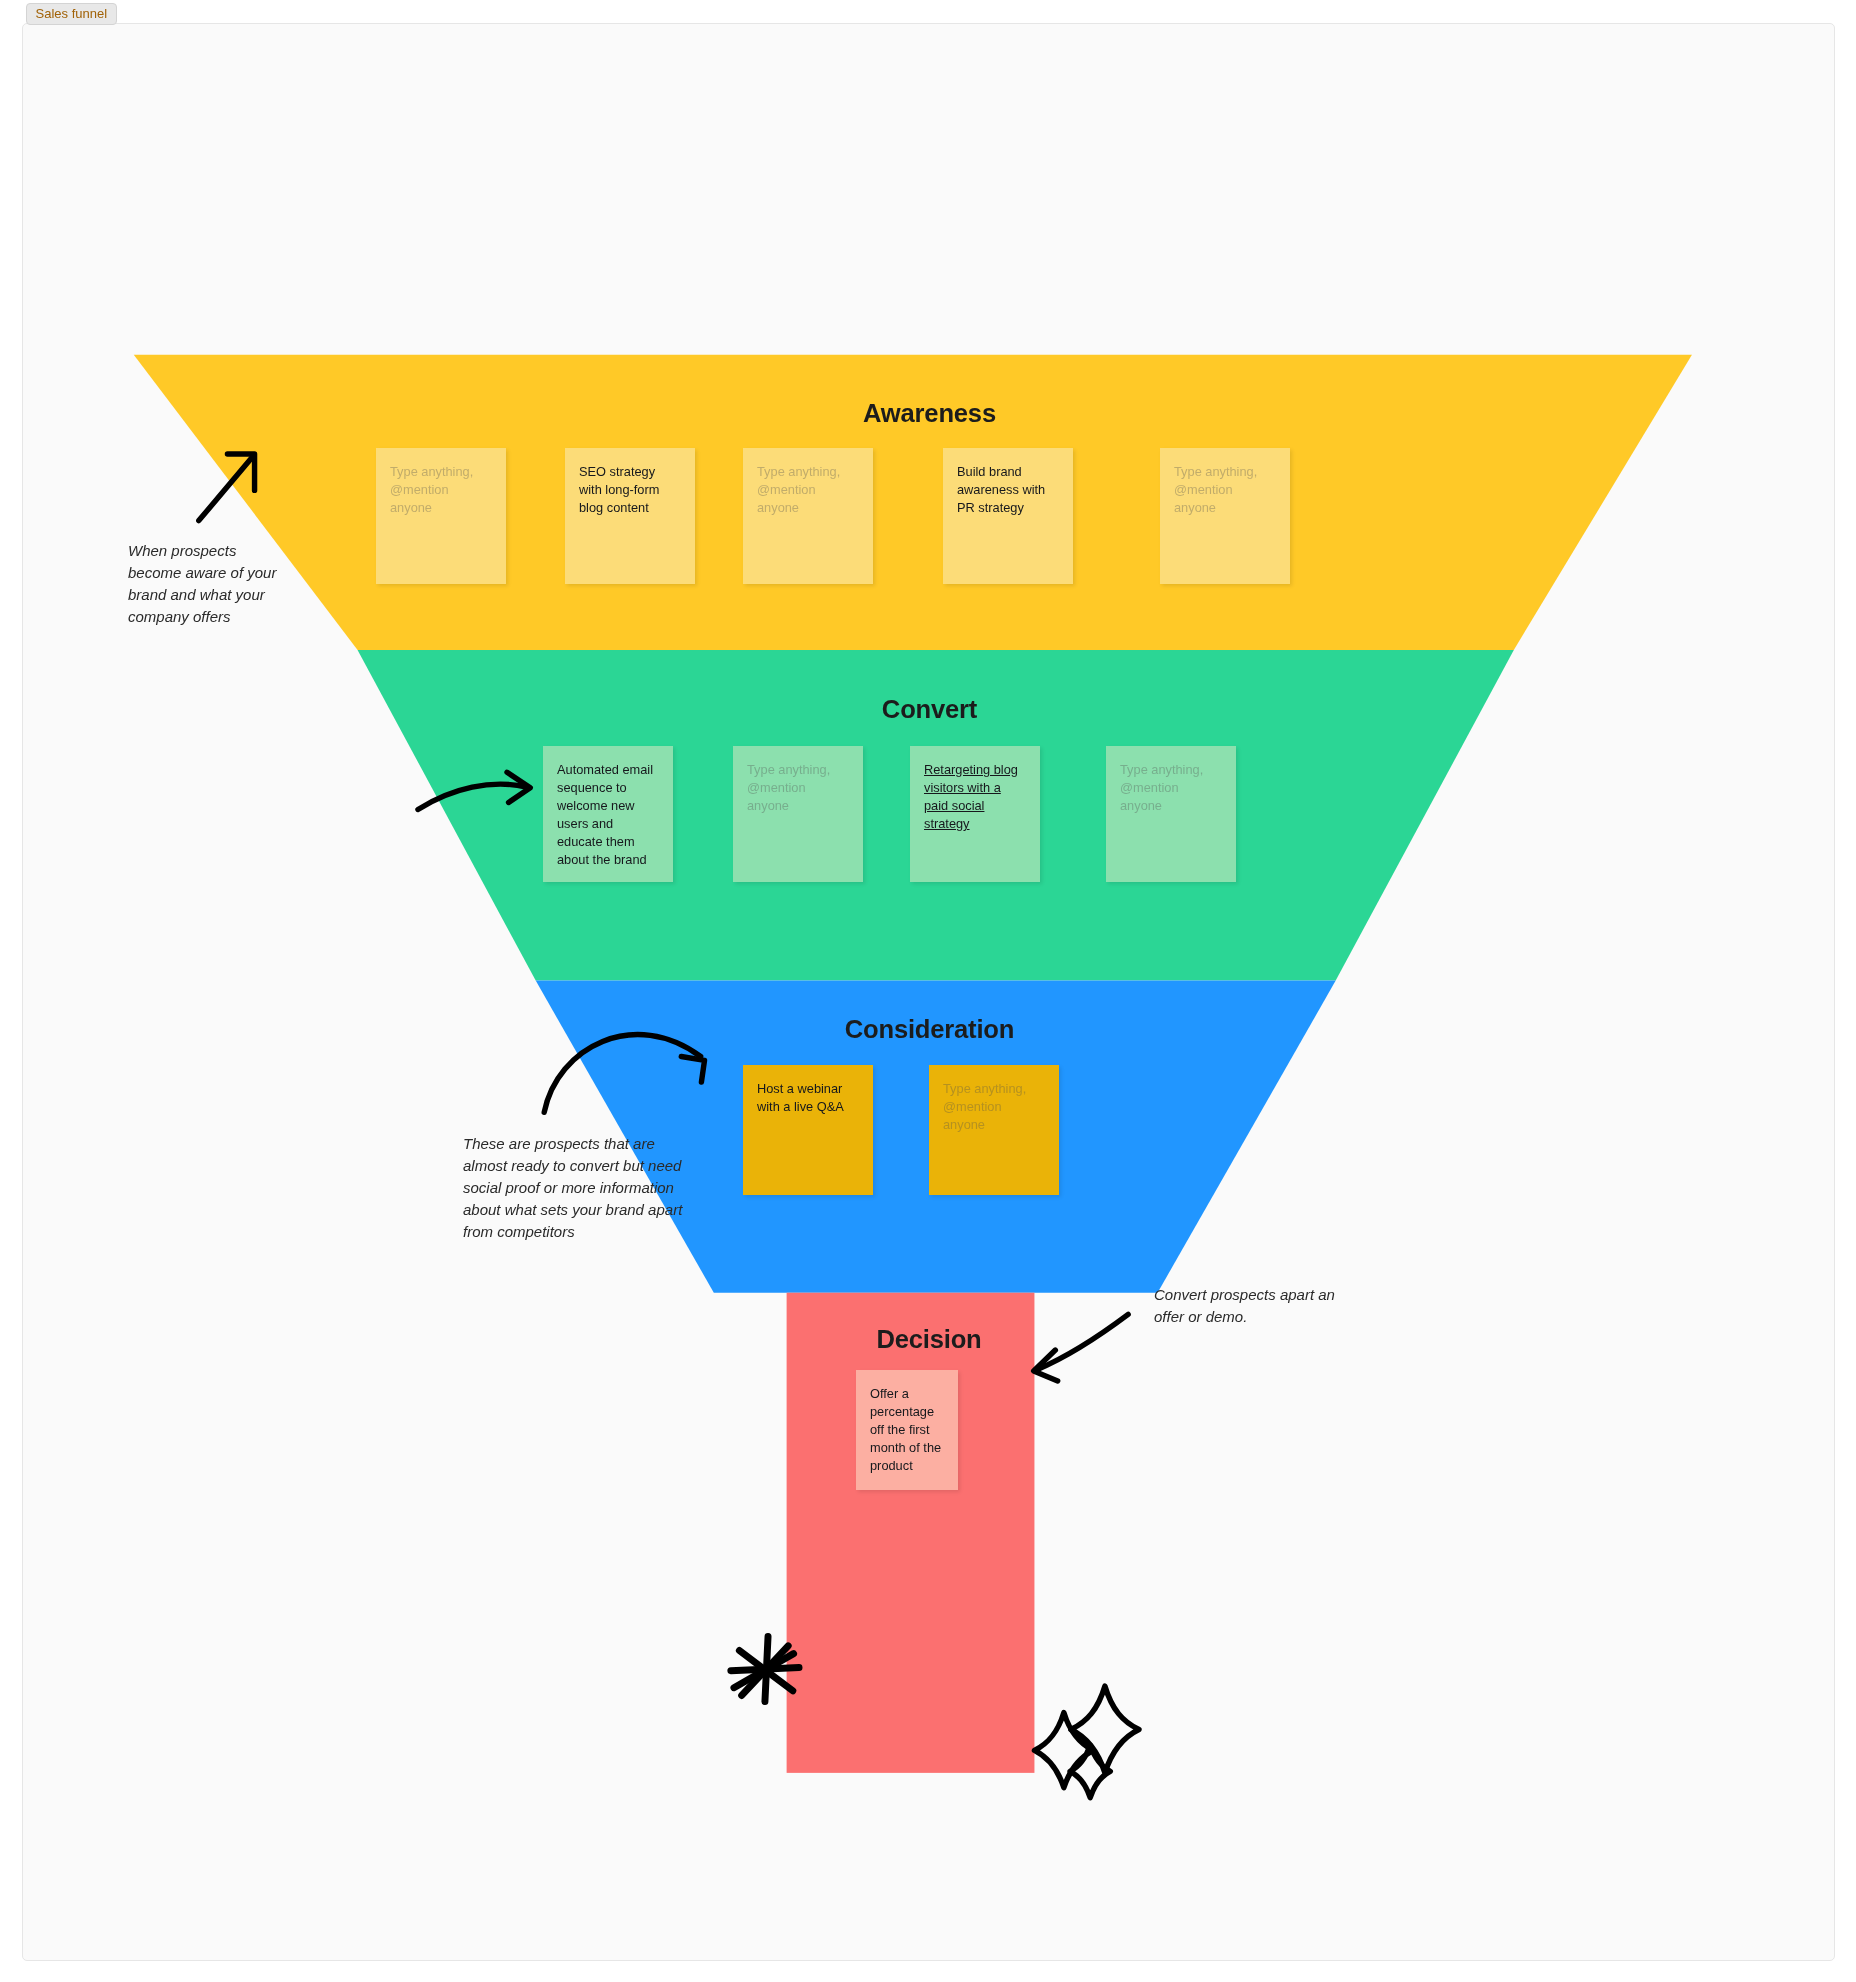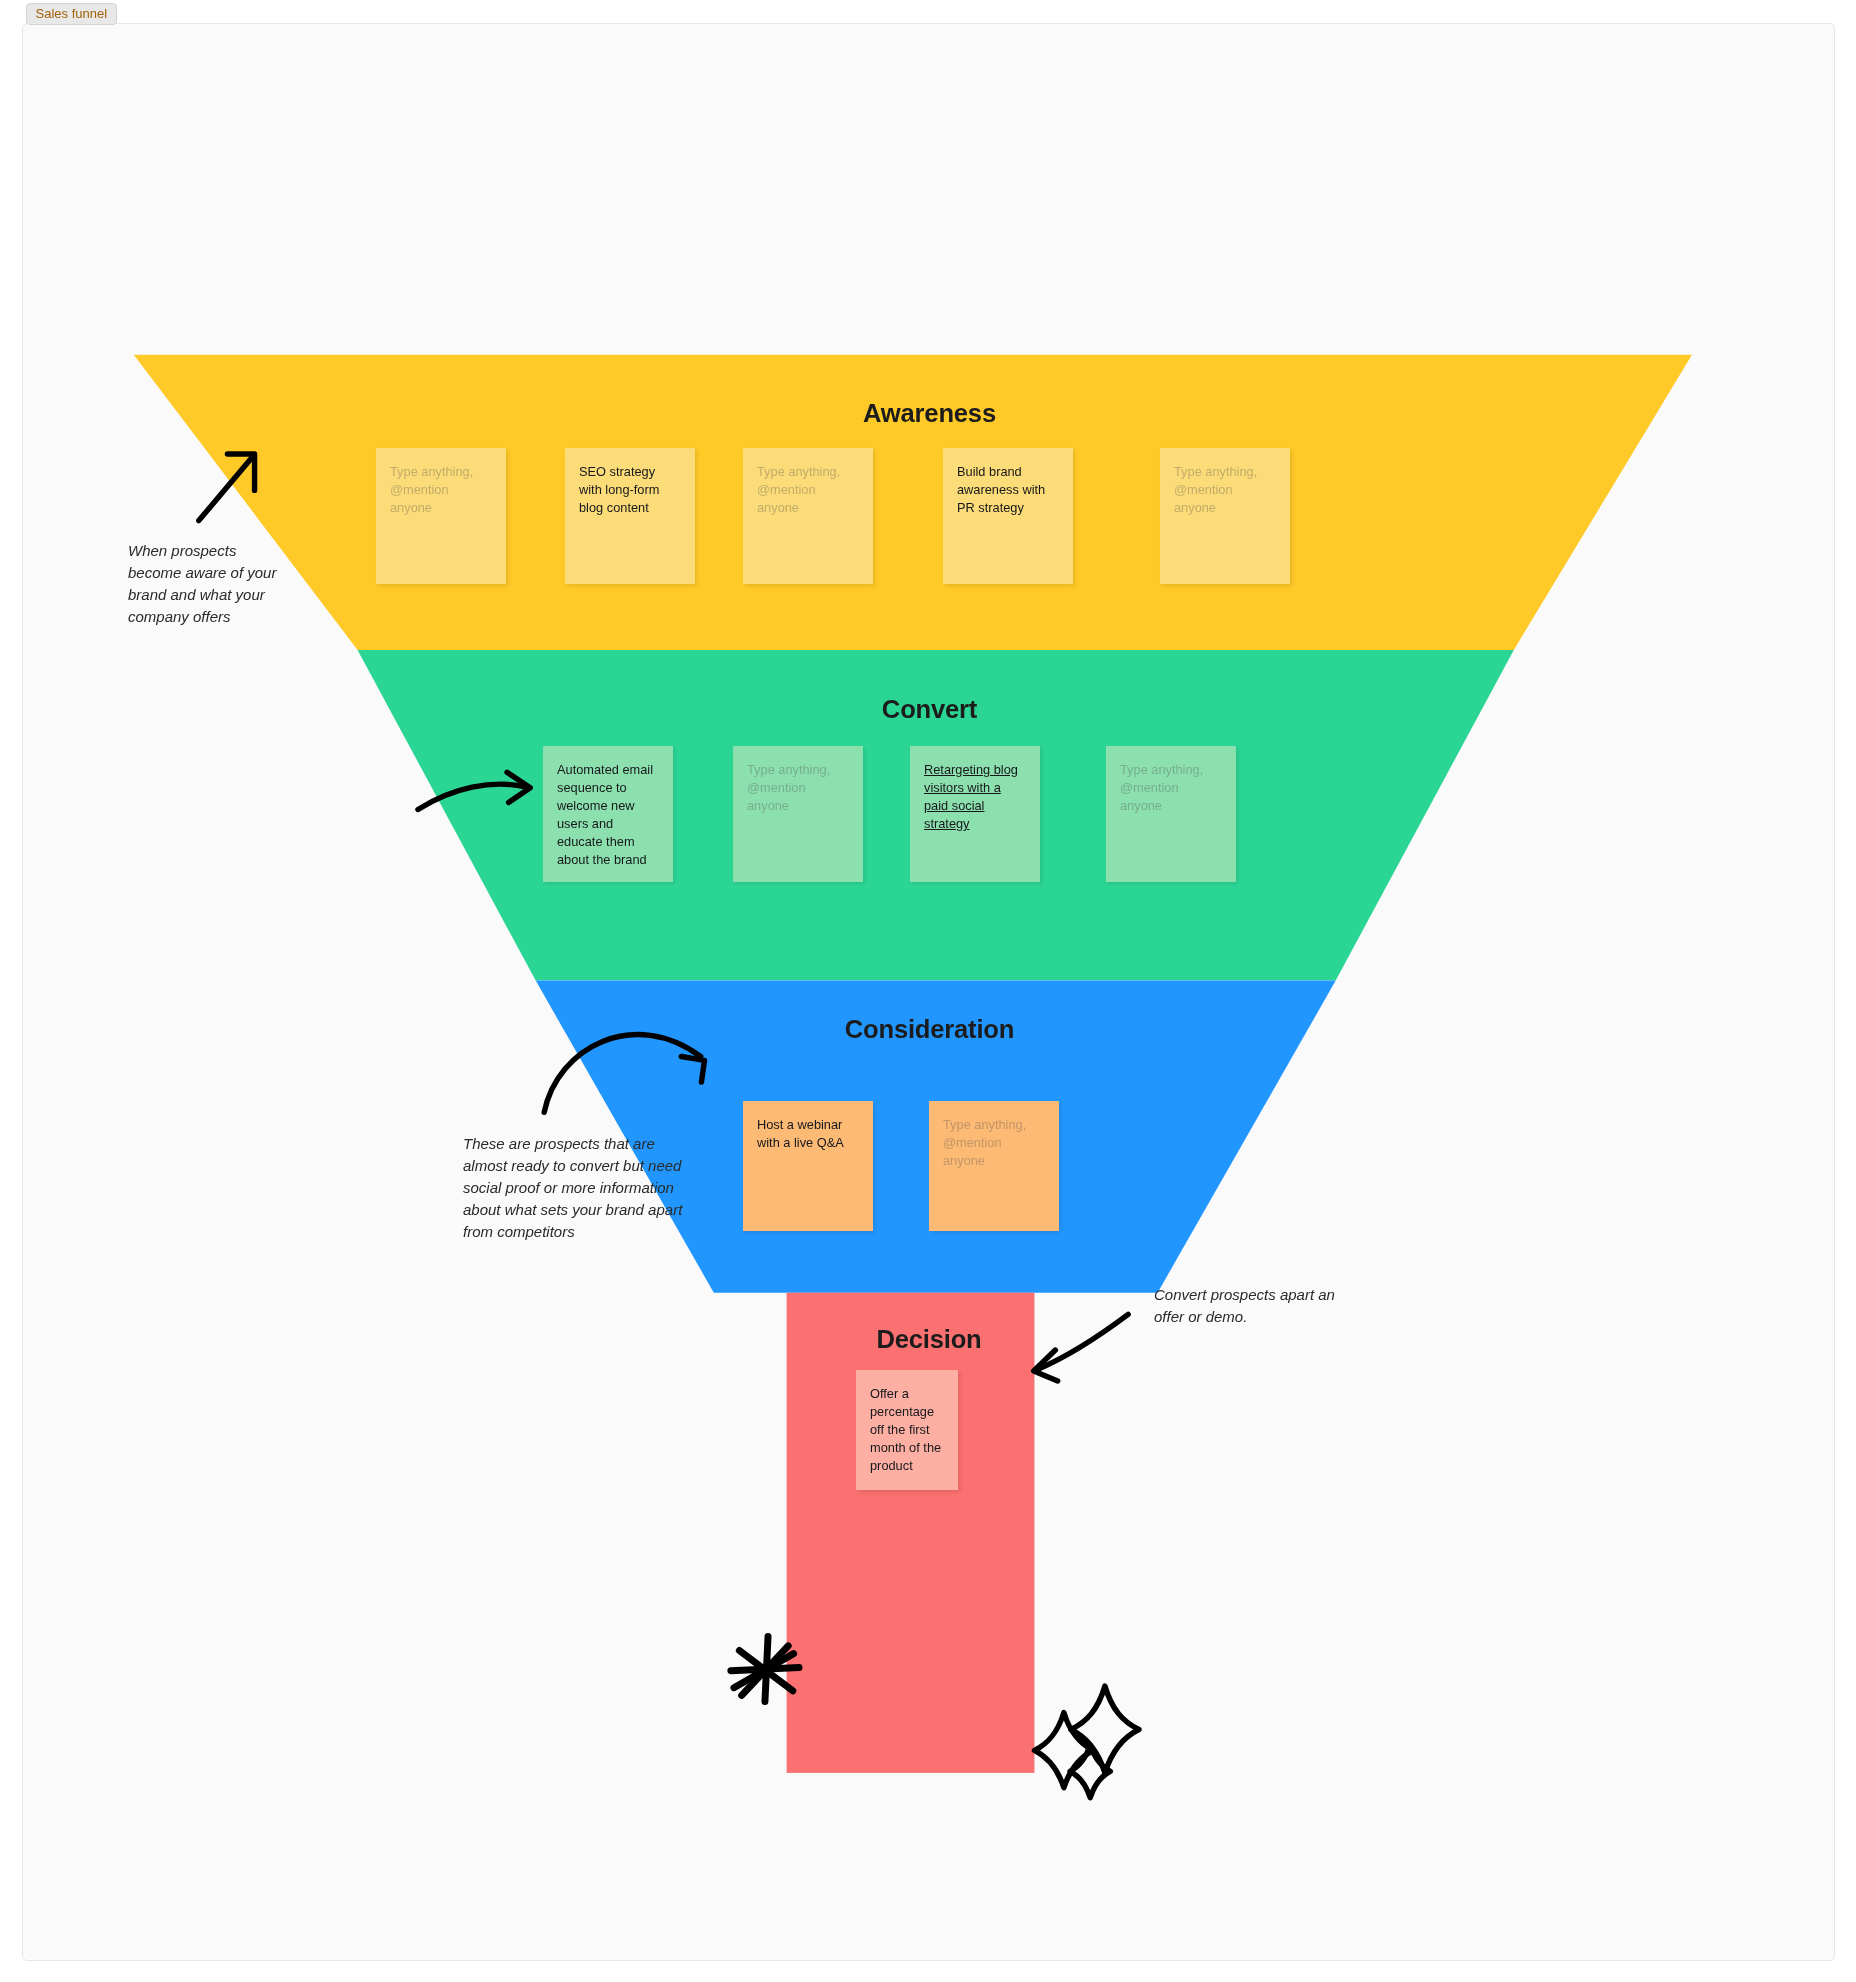--- a/index.html
+++ b/index.html
@@ -79,21 +79,21 @@
     line-height: 1.42;
     color: #16181c;
     box-shadow: 1.5px 2.3px 3.9px rgba(0,0,0,0.10);
     overflow: hidden;
     word-wrap: break-word;
   }
   .note.placeholder { color: rgba(80,80,80,0.34); }
 
   .note.yellow { background: #FCDC78; }
   .note.green  { background: #8CE0AE; }
-  .note.blue   { background: #fdba74; margin-top: 36px; }
+  .note.blue   { background: #eab308; }
   .note.red    { background: #FCAFA2; }
 
   
   .annotation {
     position: absolute;
     font-style: italic;
     font-size: 15px;
     line-height: 1.46;
     color: #2a2a2a;
   }

